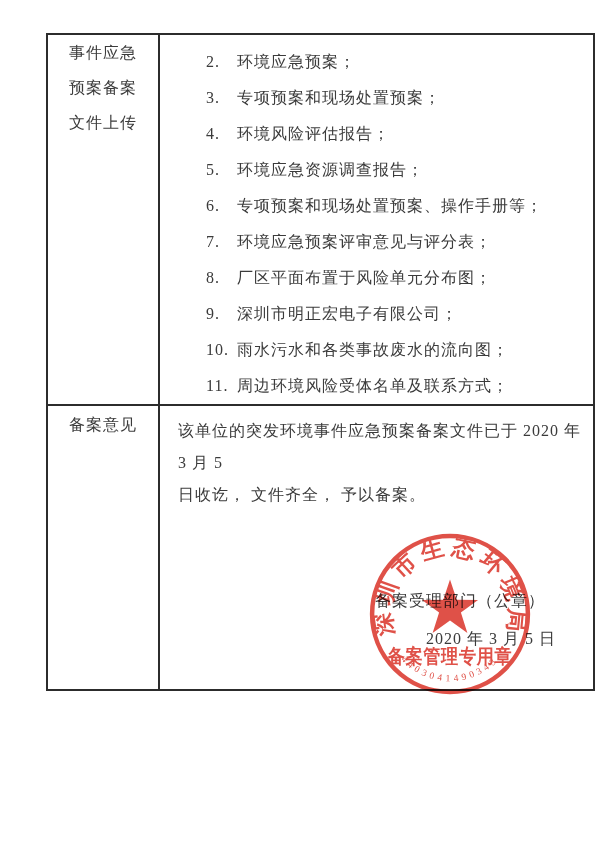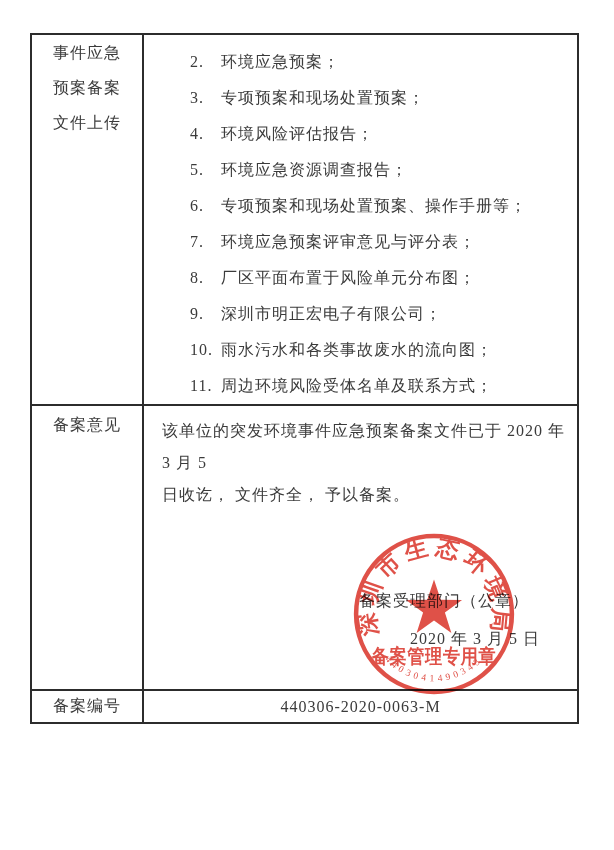--- a/index.html
+++ b/index.html
@@ -3,21 +3,21 @@
 <meta charset="utf-8">
 <style>
   html,body { margin:0; padding:0; }
   body {
     width:614px; height:850px; background:#ffffff;
     font-family:"Liberation Serif","DejaVu Serif",serif;
     color:#3b3b3b;
   }
   .page { position:relative; width:614px; height:850px; background:#fff; overflow:hidden; }
   table.filing {
-    position:absolute; left:30px; top:33px;
+    position:absolute; left:46px; top:33px;
     width:547px; border-collapse:collapse; table-layout:fixed;
   }
   td { border:2px solid #2c2c2c; padding:0; font-size:16px; letter-spacing:1px; }
   
   tr.r-upload  td { height:359px; vertical-align:top; }
   tr.r-opinion td { height:283px; vertical-align:top; }
   tr.r-number  td { height:31px;  vertical-align:middle; }
   tr.r-unit    td { height:31px;  vertical-align:middle; }
   tr.r-person  td { height:71px;  vertical-align:middle; }
   .label-cell { text-align:center; }
@@ -92,23 +92,17 @@
           <polygon points="100,58 108.2,82.7 134.2,82.9 113.3,98.3 121.2,123.1 100,108 78.8,123.1 86.7,98.3 65.8,82.9 91.8,82.7" fill="#dd4238"></polygon>
           <text x="100" y="160" font-size="24" font-weight="bold" text-anchor="middle" textLength="152" lengthAdjust="spacingAndGlyphs" fill="#dd4238">备案管理专用章</text>
           <path id="sealArcBottom" d="M 40 155.9 A 82 82 0 0 0 160 155.9" fill="none"></path>
           <text font-size="11.5" fill="#dd4238">
             <textPath href="#sealArcBottom" startOffset="0" textLength="130" lengthAdjust="spacing">4403041490343</textPath>
           </text>
         </svg>
       </td>
     </tr>
 
-    <tr class="r-number">
-      <td class="label-cell">
-        <div>备案编号</div>
-      </td>
-      <td colspan="3" class="value-cell mono-ish">440306-2020-0063-M</td>
-    </tr>
 
 
   </tbody>
     </table>
 </div>
 
 </body></html>

